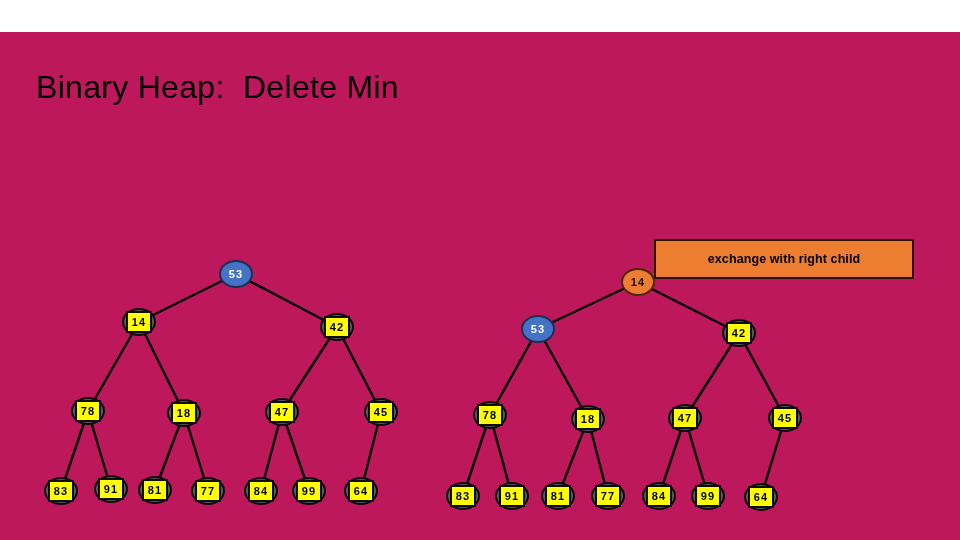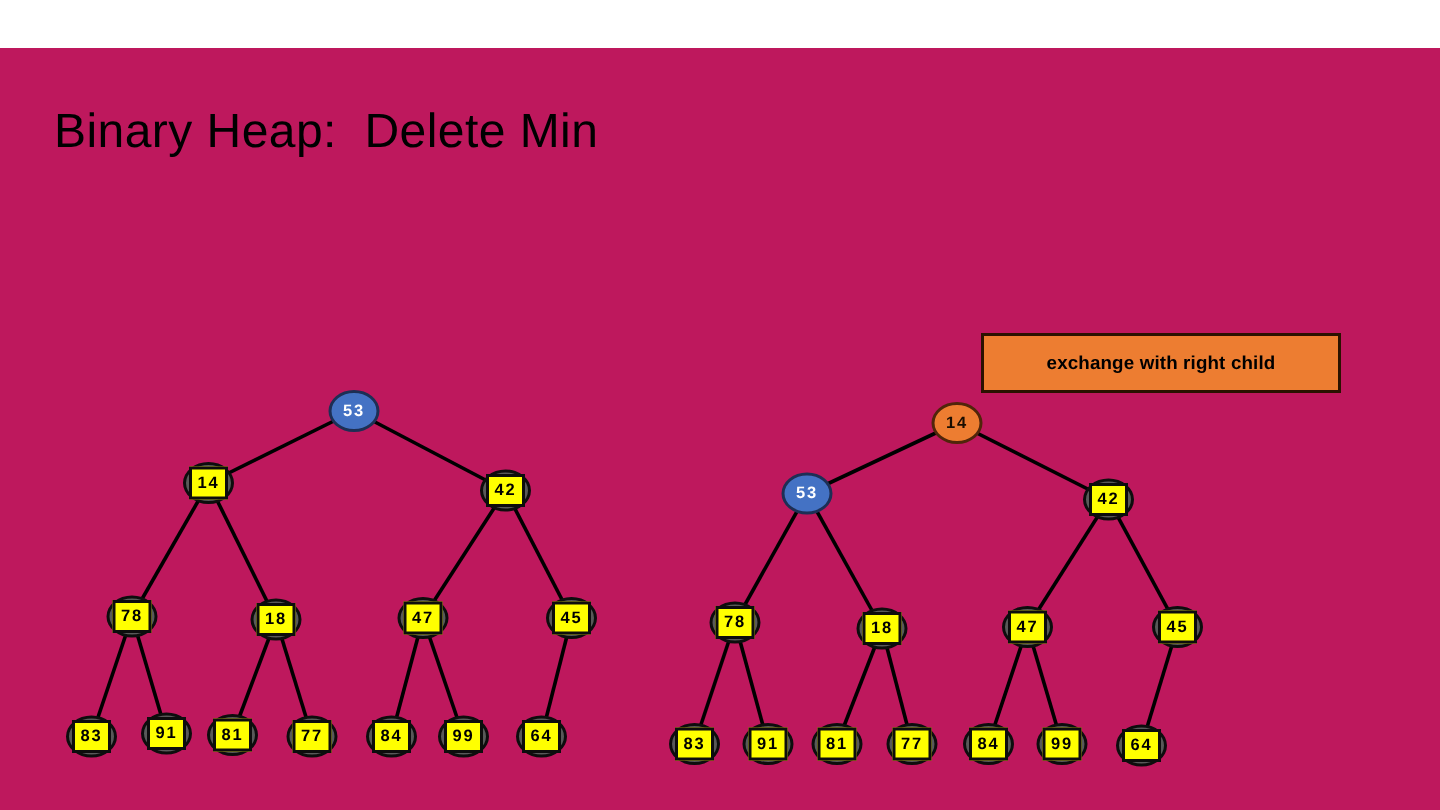--- a/index.html
+++ b/index.html
@@ -53,21 +53,21 @@
   }
   .callout span {
     font-size: 12.5px;
     font-weight: bold;
     color: #000000;
     letter-spacing: 0.1px;
     white-space: nowrap;
     font-family: "Liberation Sans", sans-serif;
   }
   #callout-left  { left: 265px; top: 197px; width: 232px; height: 42px; }
-  #callout-right { left: 654px; top: 190px; width: 240px; height: 40px; }
+  #callout-right { left: 654px; top: 207px; width: 260px; height: 40px; }
 
   
   .node {
     position: absolute;
     width: 0; height: 0;
   }
   .node .ellipse {
     position: absolute;
     width: 34px;
     height: 28px;

